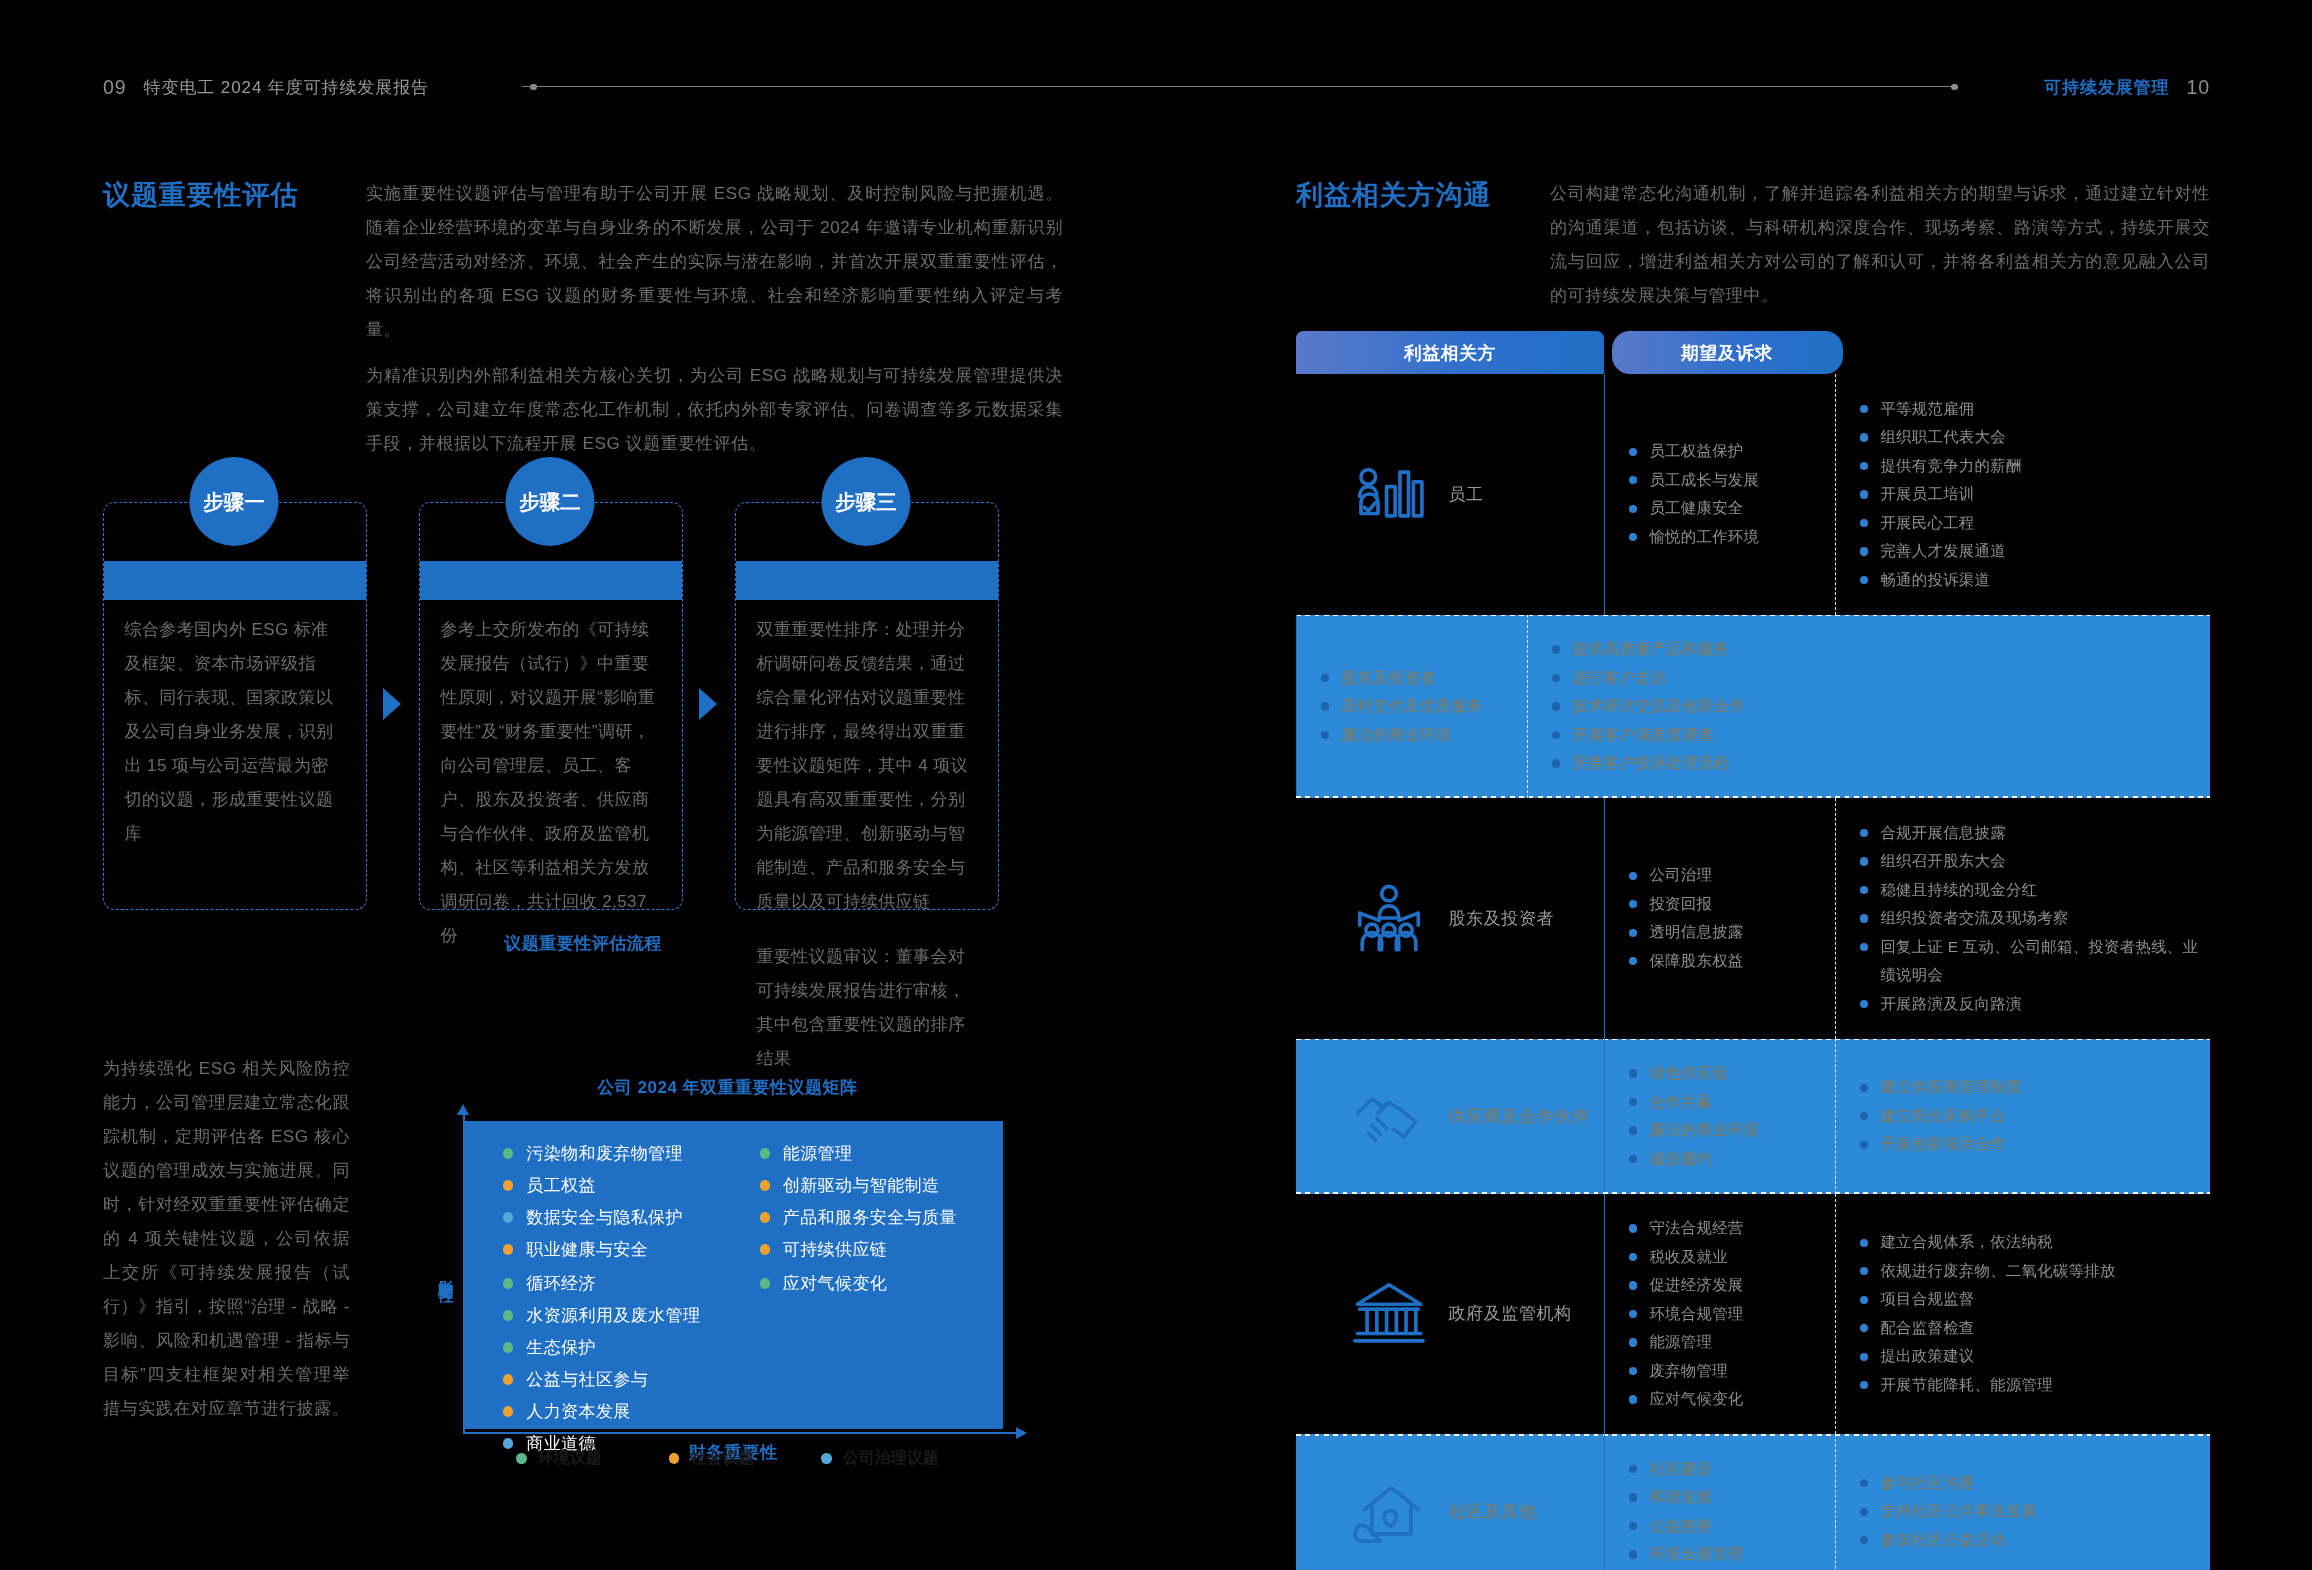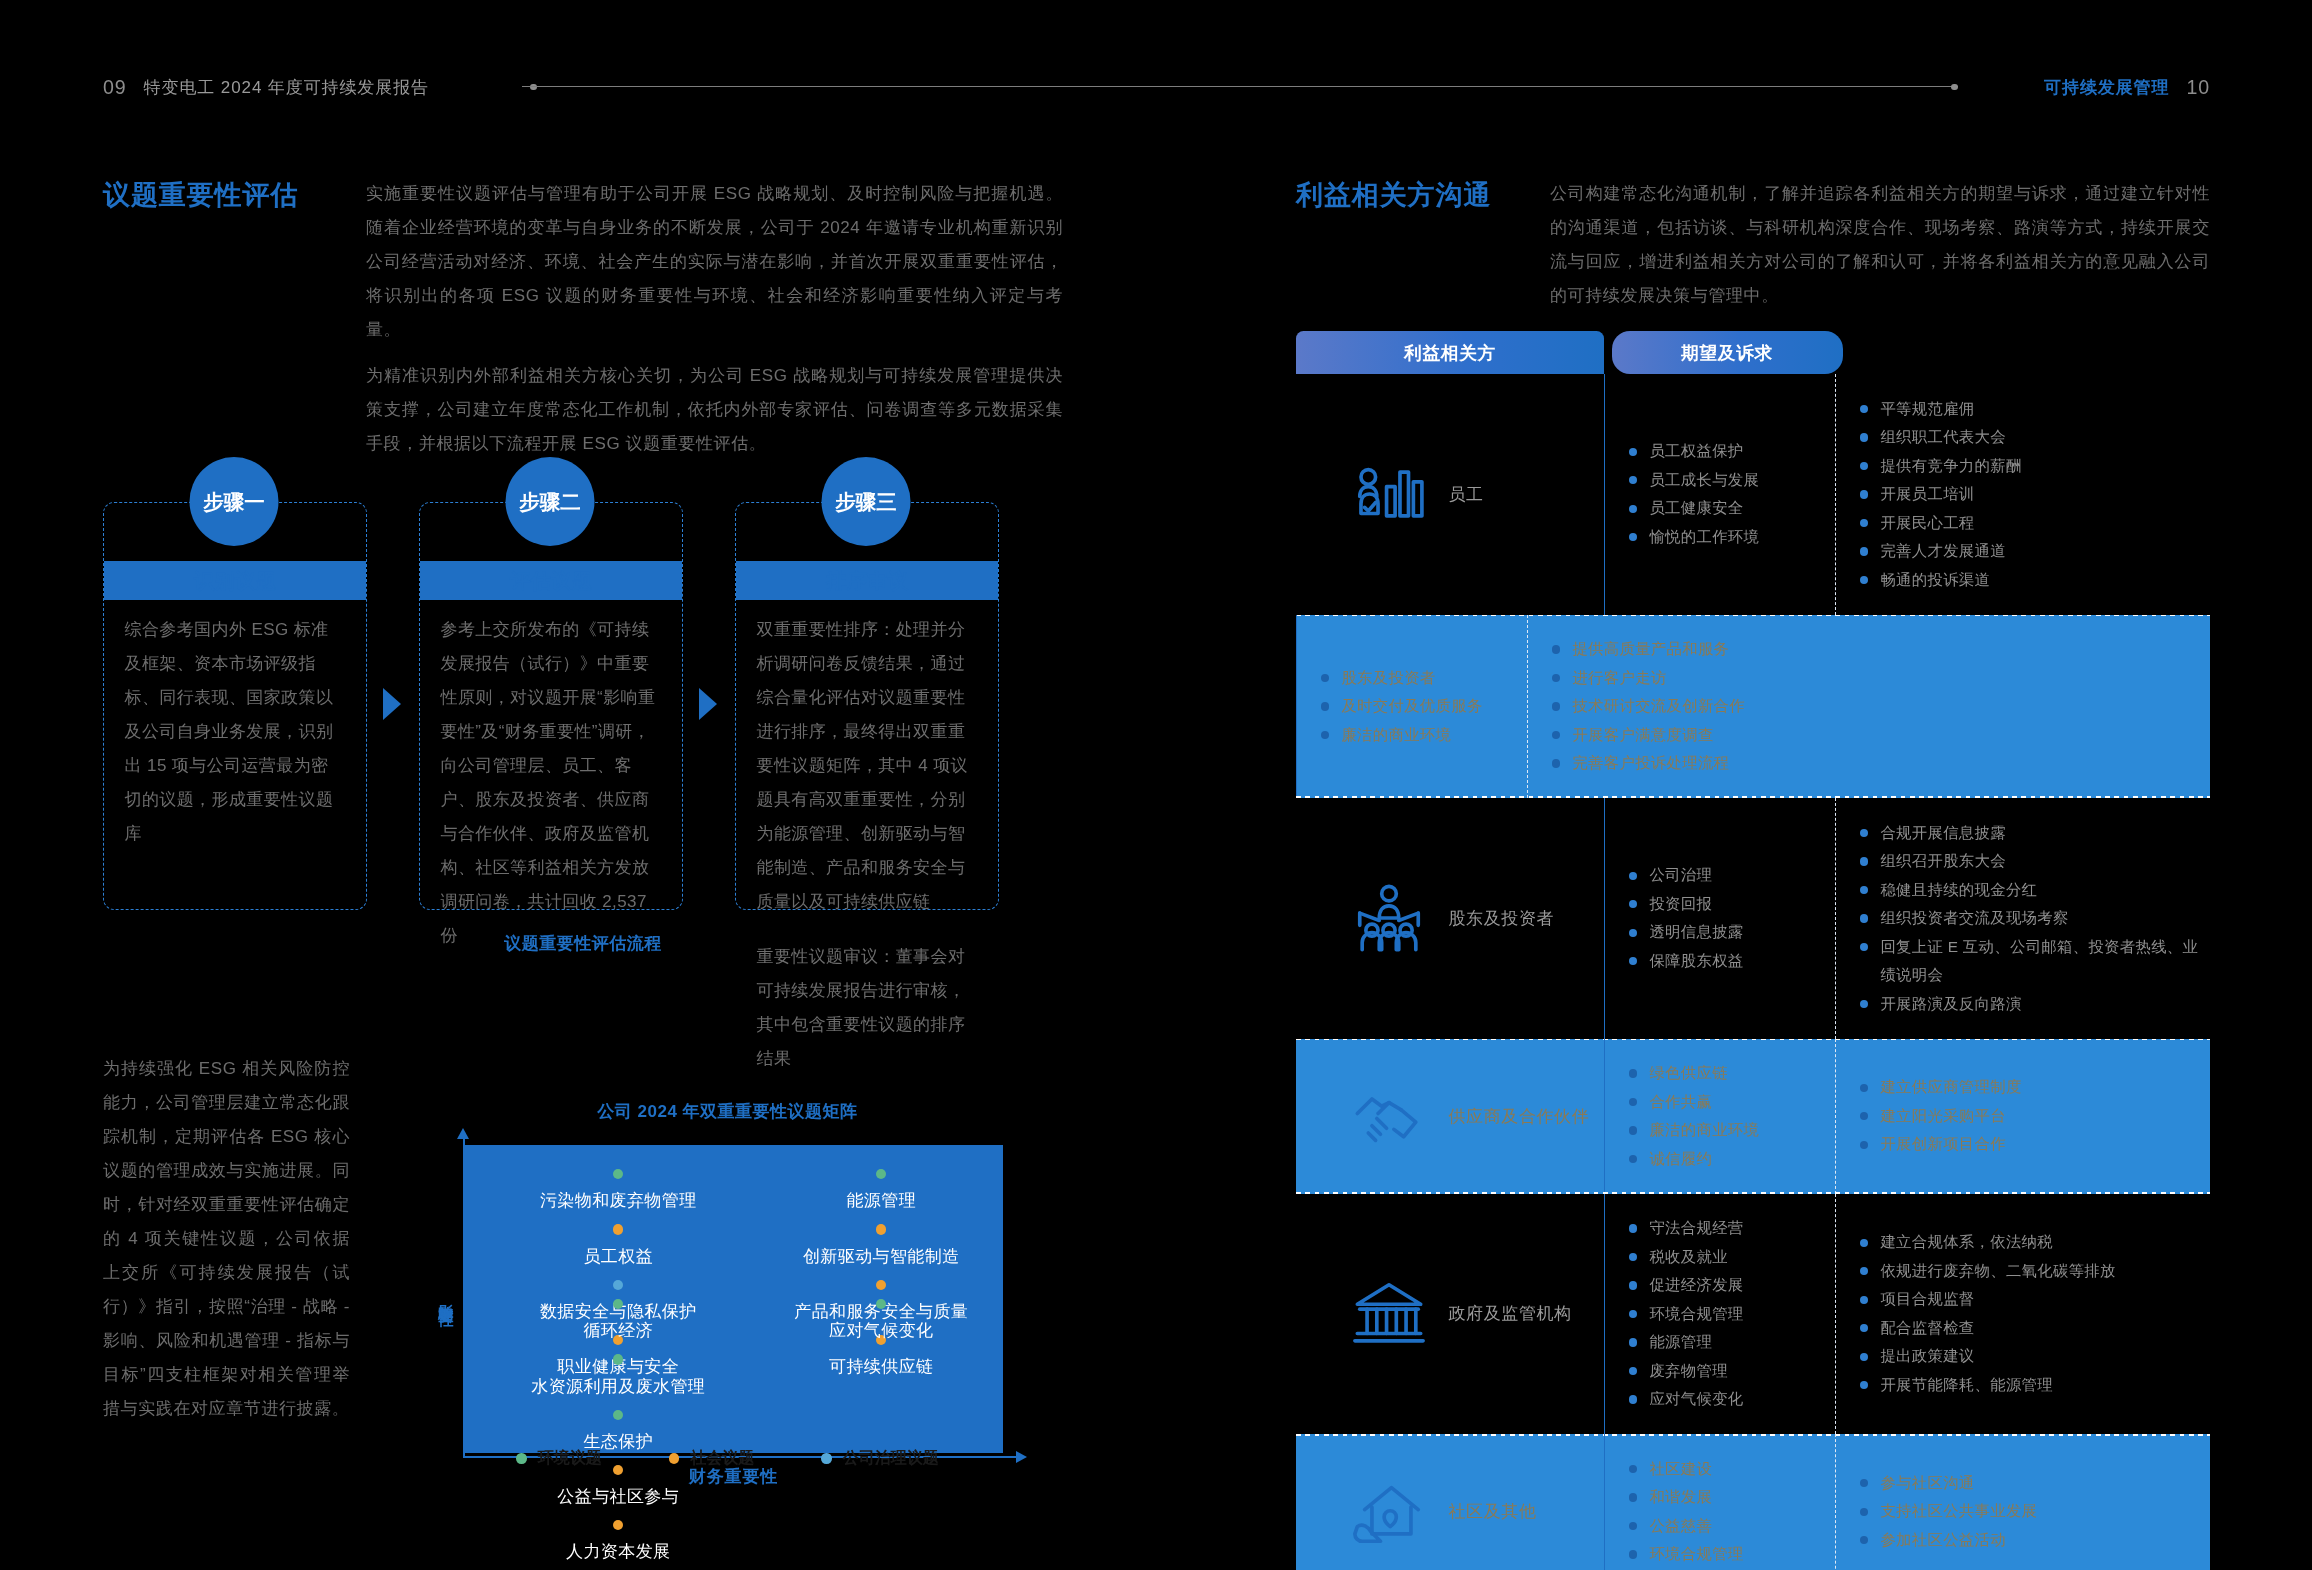--- a/index.html
+++ b/index.html
@@ -52,31 +52,31 @@
         border-left:18.6px solid #1f6fc4;}
   .arrow.a1{left:280px;}
   .arrow.a2{left:596px;}
   .flow-cap{position:absolute;left:103px;top:932px;width:960px;text-align:center;
         color:#1f6fc4;font-size:17px;font-weight:bold;letter-spacing:0.5px;}
 
   
   .para2{position:absolute;left:103px;top:1052px;width:247px;}
 
   
-  .matrix{position:absolute;left:429px;top:1100px;width:597px;height:392px;}
+  .matrix{position:absolute;left:429px;top:1076px;width:597px;height:392px;}
   .mx-title{position:absolute;left:0;top:0;width:597px;text-align:center;
         color:#1f6fc4;font-size:17px;font-weight:bold;letter-spacing:0.5px;}
   .mx-box{position:absolute;left:35px;top:45px;width:539px;height:308px;background:#1f6fc4;}
   .mx-half{position:absolute;top:0;width:50%;box-sizing:border-box;padding:24px 0 0 39px;}
   .mx-half.lhs{left:0;}
   .mx-half.rhs{left:50%;padding-left:26px;}
   .mx-lower{position:absolute;left:0;top:154px;width:50%;box-sizing:border-box;padding-left:39px;}
   .mx-lower.rhs2{left:50%;padding-left:26px;}
   .mx-item{display:flex;align-items:center;gap:13px;font-size:17px;color:#fff;
-        line-height:1;margin-bottom:15px;letter-spacing:0.4px;flex-direction:column;}
+        line-height:1;margin-bottom:15px;letter-spacing:0.4px;}
   .bul{width:10.3px;height:10.3px;border-radius:50%;flex:0 0 10.3px;}
   .bul.E{background:#5cb888;}
   .bul.S{background:#f0a030;}
   .bul.G{background:#55a8d8;}
   .axisY{position:absolute;left:0;top:48px;width:26px;text-align:center;
         color:#1f6fc4;font-size:15px;font-weight:bold;line-height:1.15;
         writing-mode:vertical-rl;height:298px;letter-spacing:1.9px;}
   .axisX{position:absolute;left:35px;top:365px;width:539px;text-align:center;
         color:#1f6fc4;font-size:17px;font-weight:bold;letter-spacing:0.9px;}
   .ax-line-v{position:absolute;left:34px;top:37px;width:1.9px;height:321px;background:#1f6fc4;}

